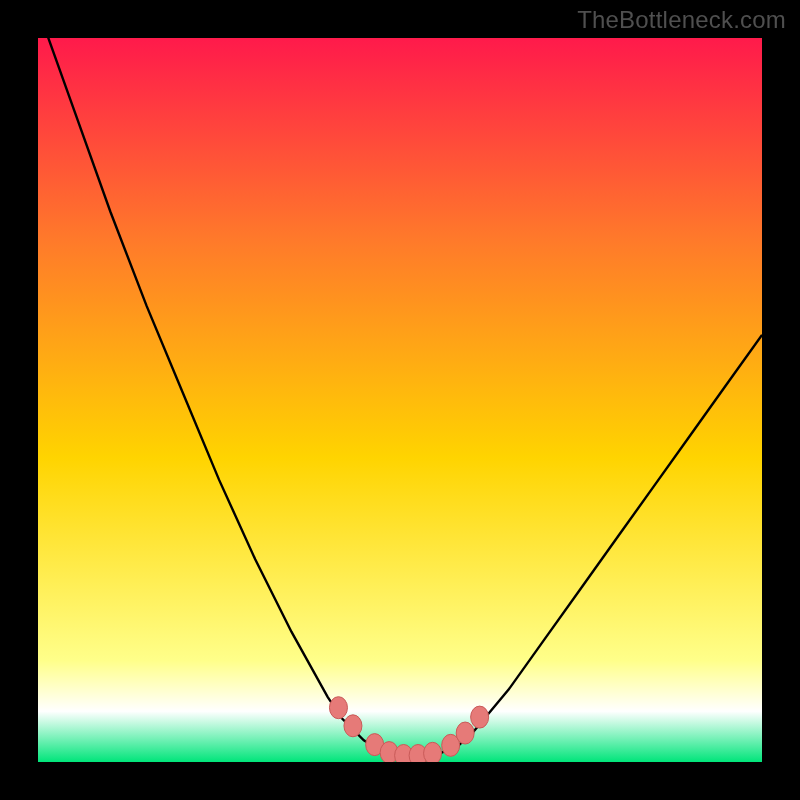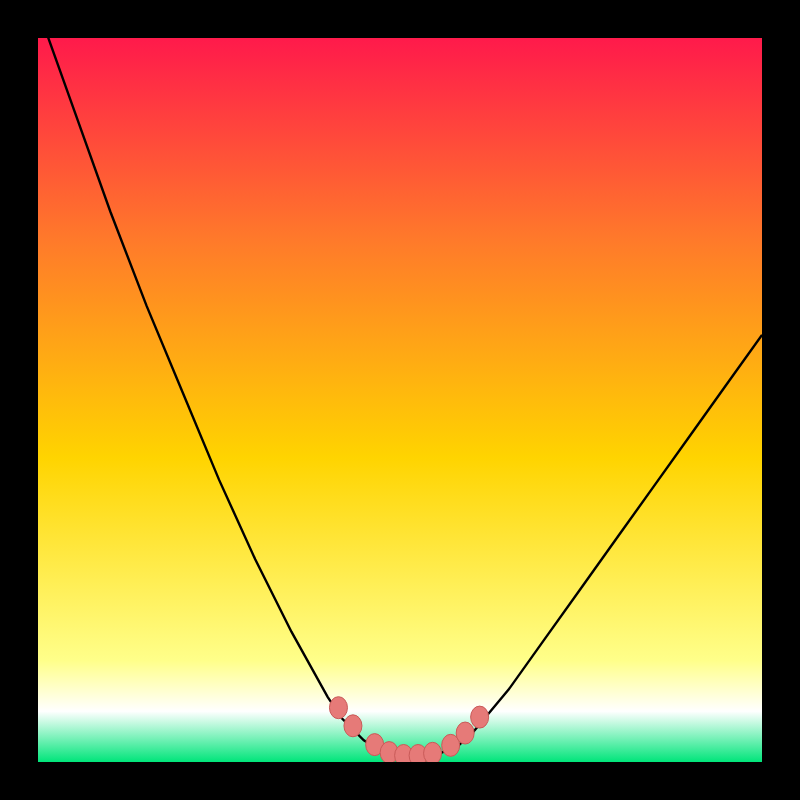--- a/index.html
+++ b/index.html
@@ -67,13 +67,14 @@
           <ellipse cx="351.14" cy="714.59" rx="9" ry="11" fill="#e67a78" stroke="#c95a58" stroke-width="1"></ellipse>
           <ellipse cx="365.62" cy="717.48" rx="9" ry="11" fill="#e67a78" stroke="#c95a58" stroke-width="1"></ellipse>
           <ellipse cx="380.10" cy="717.48" rx="9" ry="11" fill="#e67a78" stroke="#c95a58" stroke-width="1"></ellipse>
           <ellipse cx="394.58" cy="715.31" rx="9" ry="11" fill="#e67a78" stroke="#c95a58" stroke-width="1"></ellipse>
           <ellipse cx="412.68" cy="707.35" rx="9" ry="11" fill="#e67a78" stroke="#c95a58" stroke-width="1"></ellipse>
           <ellipse cx="427.16" cy="695.04" rx="9" ry="11" fill="#e67a78" stroke="#c95a58" stroke-width="1"></ellipse>
           <ellipse cx="441.64" cy="679.11" rx="9" ry="11" fill="#e67a78" stroke="#c95a58" stroke-width="1"></ellipse>
         </g>
     </svg>
   </div>
+  <div class="watermark">TheBottleneck.com</div>
 </div>
 
 </body></html>

